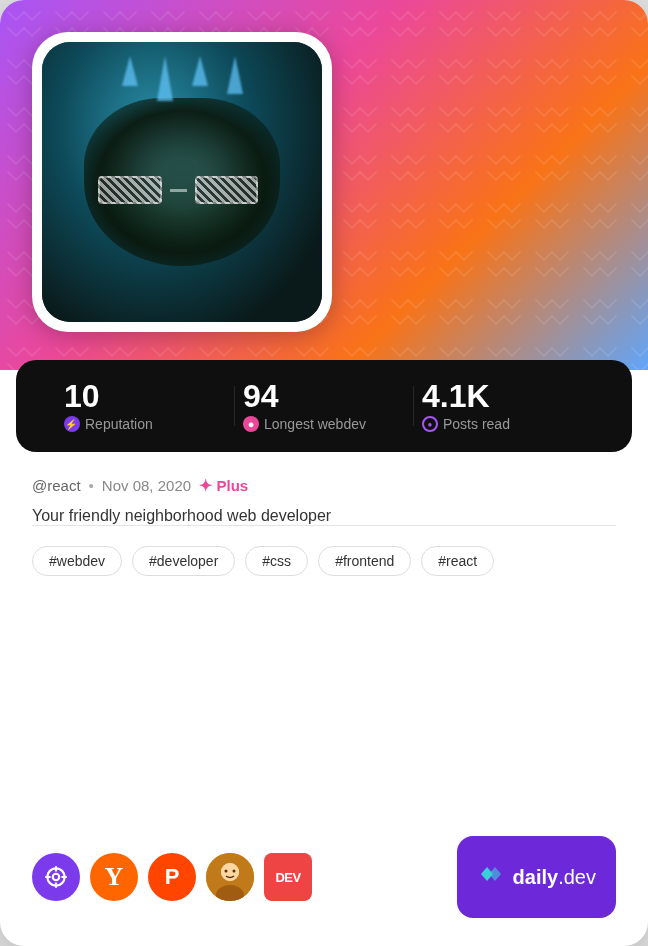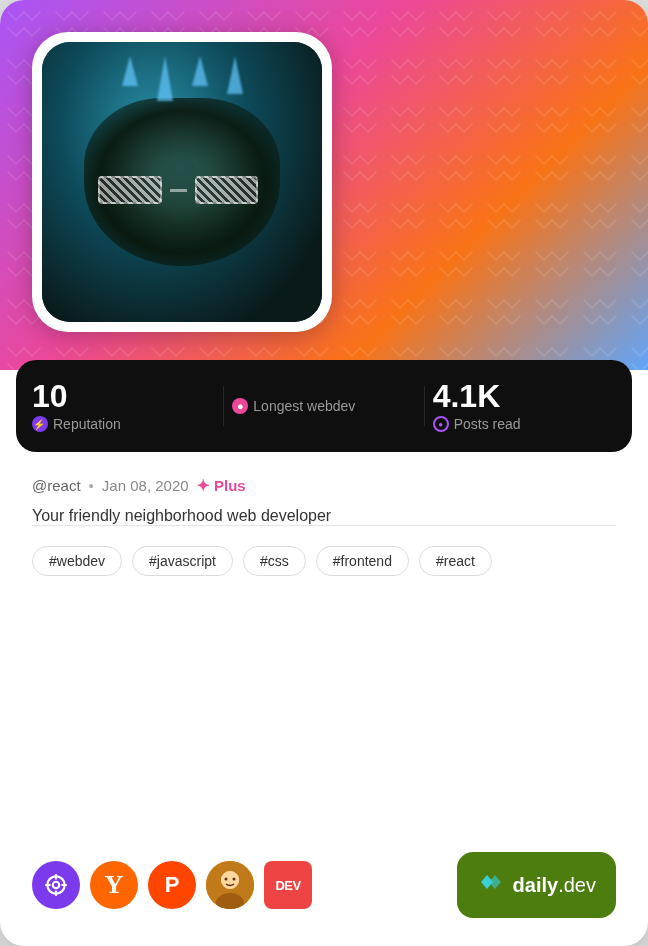--- a/index.html
+++ b/index.html
@@ -147,21 +147,21 @@
       border-bottom: 30px solid rgba(100,200,255,0.7);
       filter: blur(1px);
     }
 
     .spike:nth-child(2) { border-bottom-width: 45px; }
     .spike:nth-child(4) { border-bottom-width: 38px; }
 
     
     .stats-bar {
       background: #0f0f0f;
-      padding: 20px 16px;
+      padding: 20px 48px;
       display: flex;
       align-items: center;
       gap: 0;
       border-radius: 20px;
       margin: -10px 16px 0;
       position: relative;
       z-index: 10;
     }
 
     .stat-item {
@@ -341,23 +341,23 @@
 
     .badge-dev {
       background: #ef4444;
       color: #fff;
       font-size: 12px;
       font-weight: 700;
       letter-spacing: -0.5px;
     }
 
     .daily-dev-logo {
-      background: #4d7c0f;
+      background: #6d28d9;
       border-radius: 16px;
-      padding: 16px 20px;
+      padding: 24px 20px;
       display: flex;
       align-items: center;
       gap: 8px;
     }
 
     .daily-dev-logo .logo-text {
       color: #fff;
       font-size: 20px;
       font-weight: 400;
     }
@@ -419,20 +419,21 @@
       <span class="stat-value">10</span>
       <div class="stat-label">
         <span class="stat-icon lightning">⚡</span>
         <span>Reputation</span>
       </div>
     </div>
 
     <div class="stat-divider"></div>
 
     <div class="stat-item">
+      <span class="stat-value">94</span>
       <div class="stat-label">
         <span class="stat-icon streak" style="font-size:11px;">●</span>
         <span>Longest webdev</span>
       </div>
     </div>
 
     <div class="stat-divider"></div>
 
     <div class="stat-item">
       <span class="stat-value">4.1K</span>
@@ -442,34 +443,34 @@
       </div>
     </div>
   </div>
 
   <div class="profile-section">
 
 
     <div class="profile-meta">
       <span class="username">@react</span>
       <span class="dot">•</span>
-      <span class="date">Jan 08, 2020</span>
+      <span class="date">Nov 08, 2020</span>
       <span class="plus-badge">
         <span class="plus-diamond">✦</span>
         <span>Plus</span>
       </span>
     </div>
 
     <div class="profile-bio">Your friendly neighborhood web developer</div>
 
     <div class="divider"></div>
 
     <div class="tags">
       <span class="tag">#webdev</span>
-      <span class="tag">#javascript</span>
+      <span class="tag">#developer</span>
       <span class="tag">#css</span>
       <span class="tag">#frontend</span>
       <span class="tag">#react</span>
     </div>
 
   </div>
 
   <div class="profile-footer">
     <div class="badges">
 

